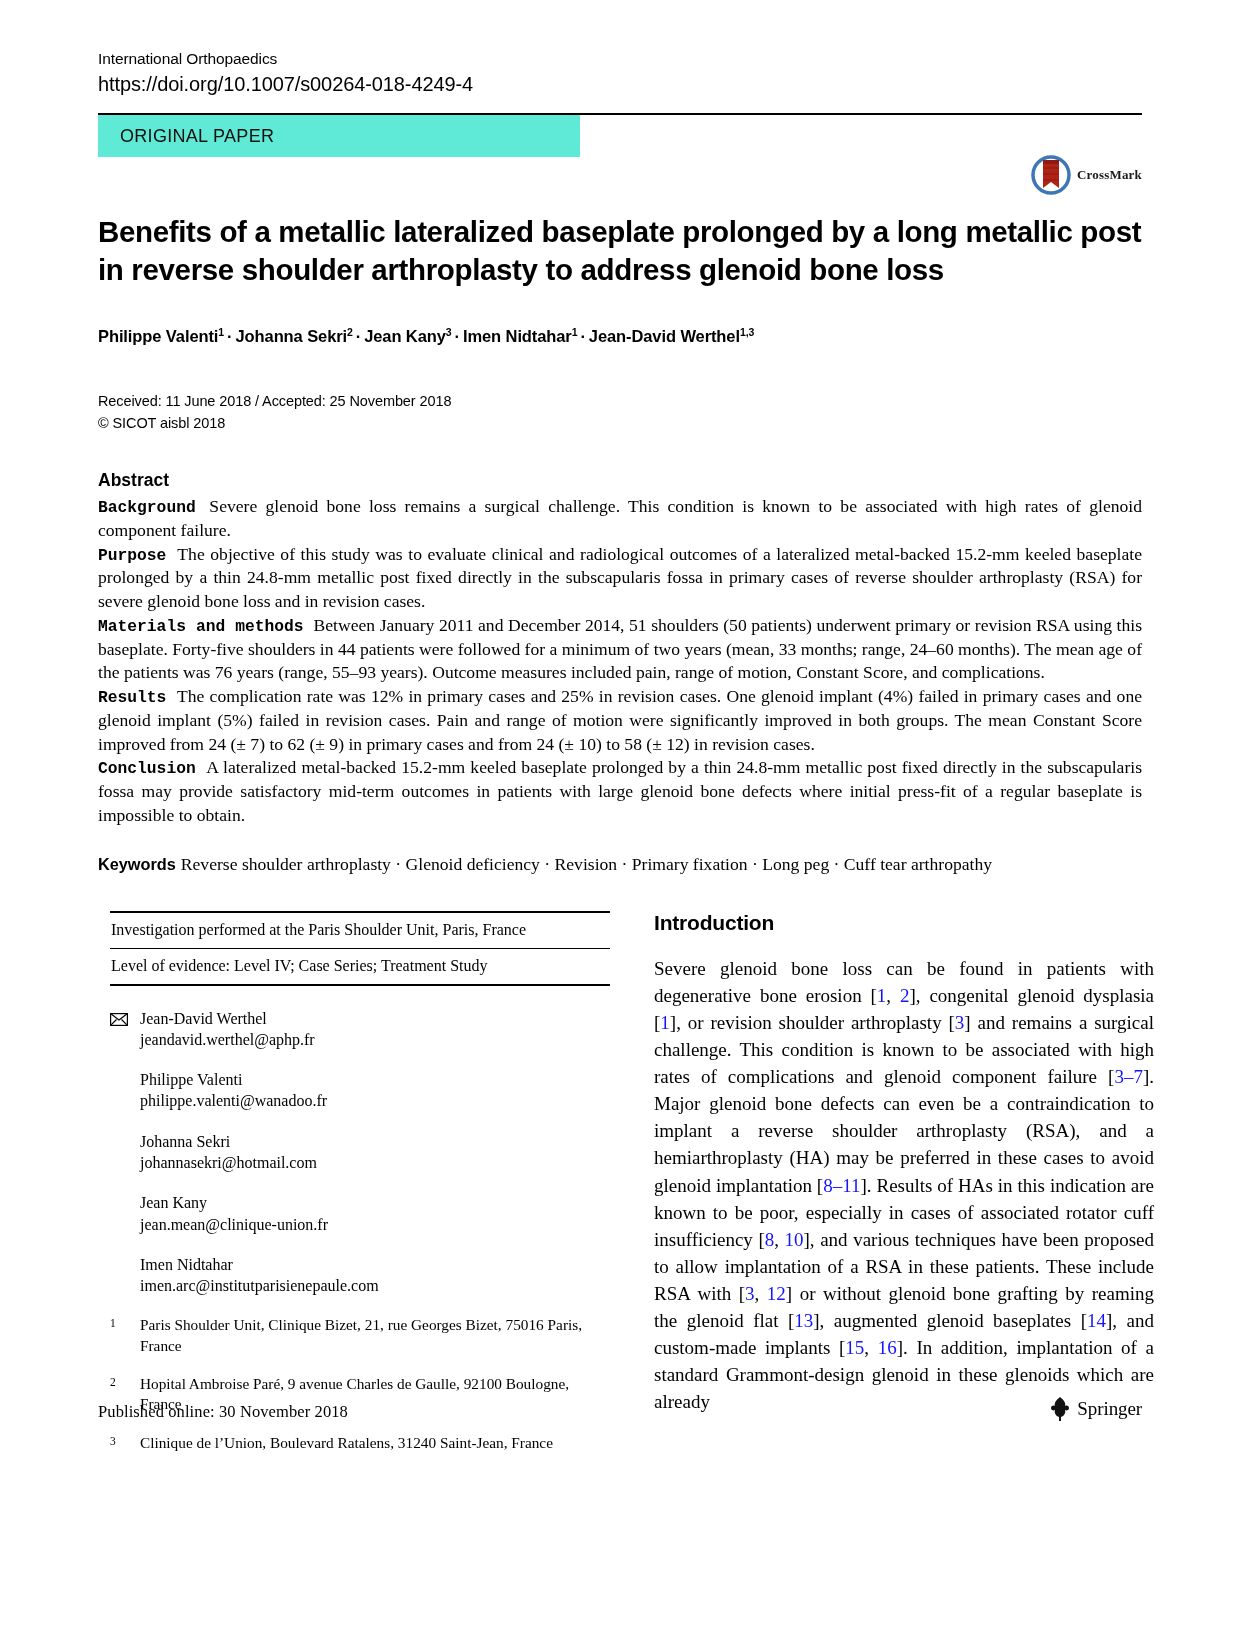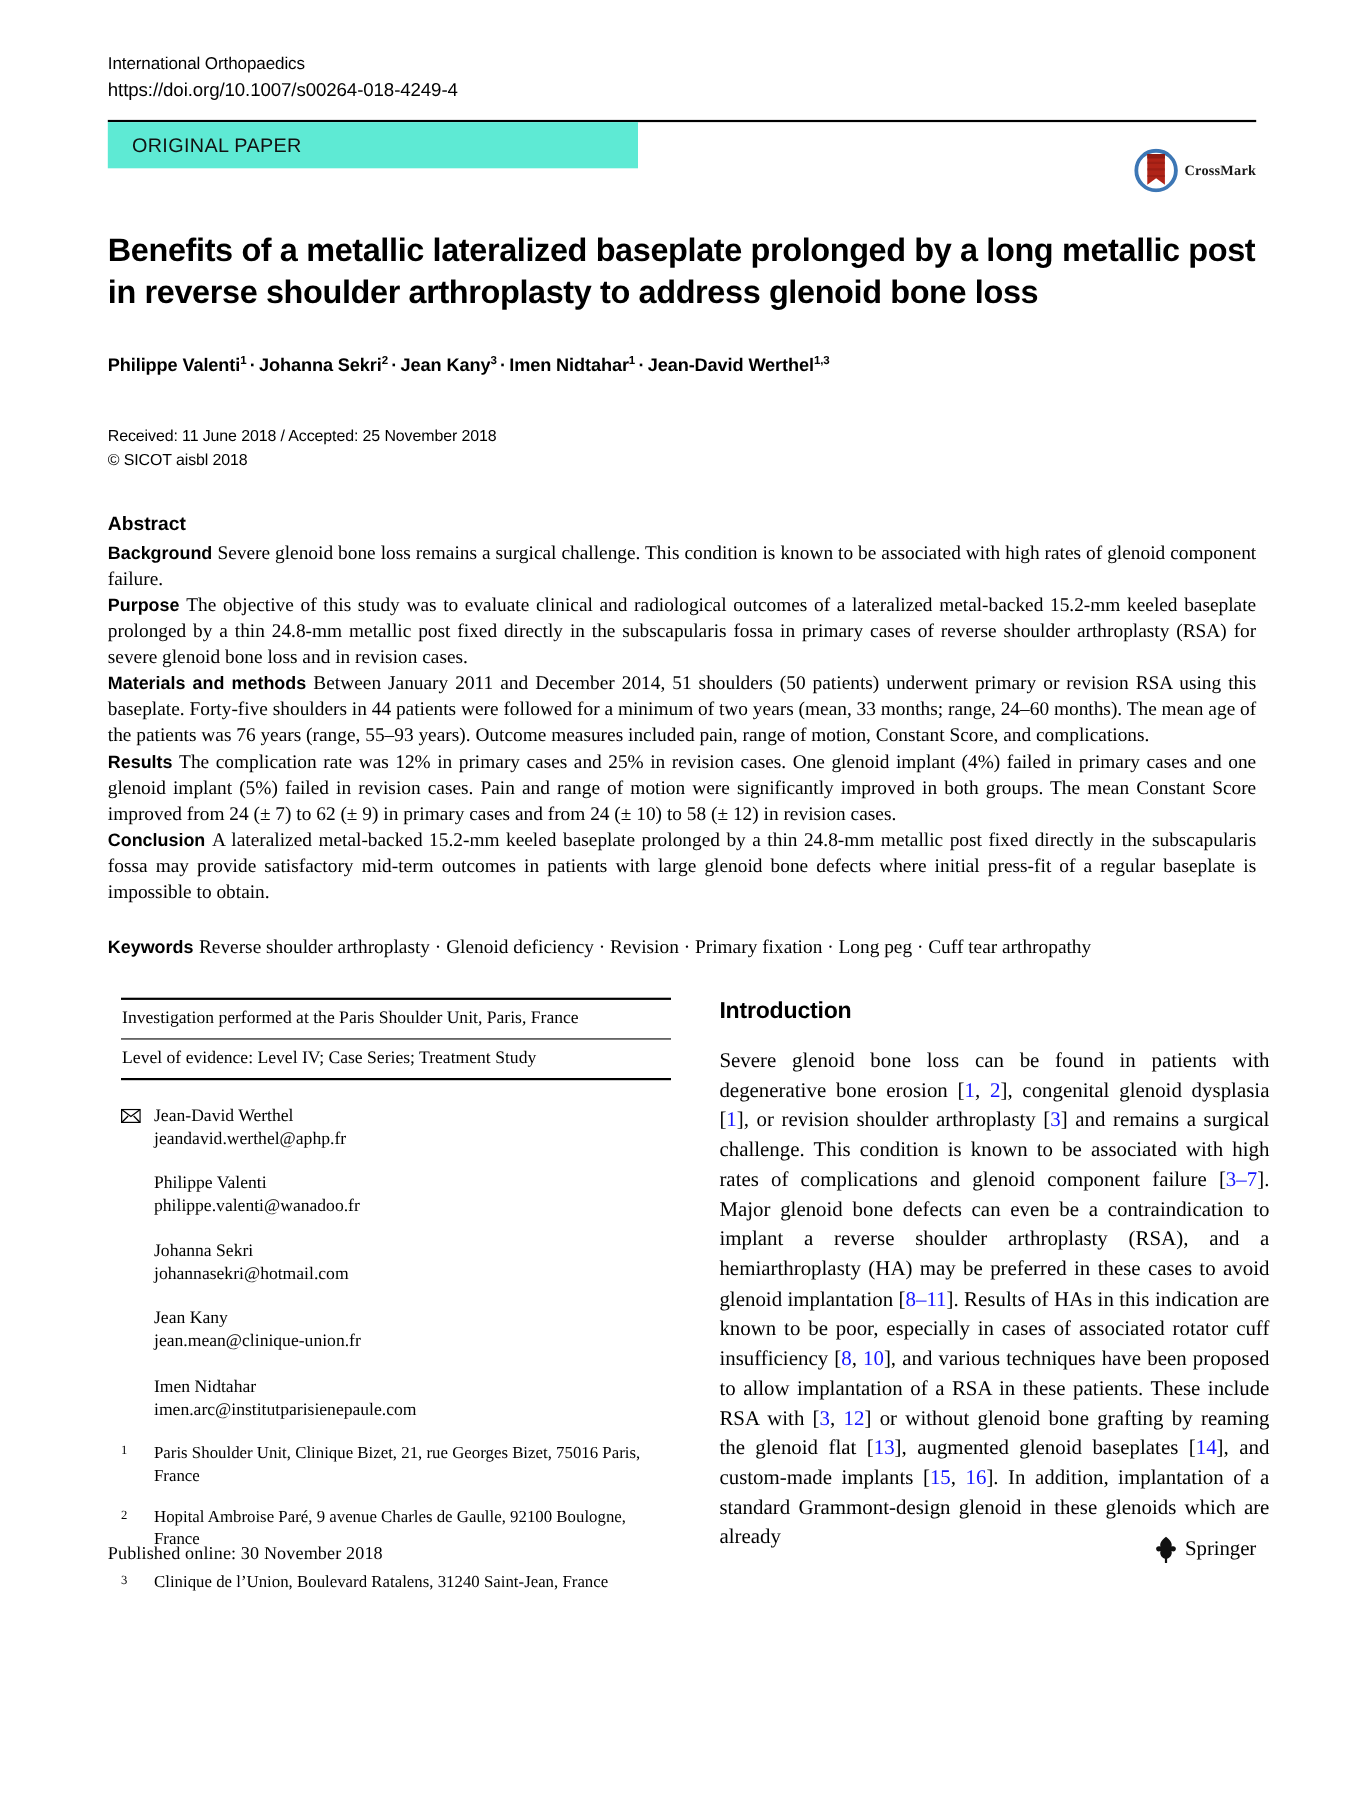--- a/index.html
+++ b/index.html
@@ -28,21 +28,21 @@
   .journal-block {
     padding-top: 48px;
     font-family: "Liberation Sans", sans-serif;
     line-height: 1.42;
   }
   .journal-name {
     font-size: 15.5px;
     letter-spacing: -0.1px;
   }
   .journal-doi {
-    font-size: 17px;
+    font-size: 20px;
     letter-spacing: -0.1px;
   }
 
   .rule-top {
     border-top: 2.5px solid #000;
     margin-top: 15px;
   }
 
   .paper-type-row {
     position: relative;
@@ -59,21 +59,21 @@
     font-family: "Liberation Sans", sans-serif;
     font-size: 18px;
     letter-spacing: 0.3px;
     color: #111;
   }
 
   
   .crossmark {
     position: absolute;
     right: 0;
-    top: 24px;
+    top: 40px;
     display: flex;
     align-items: center;
     gap: 6px;
   }
   .crossmark-label {
     font-family: "Liberation Serif", serif;
     font-size: 13px;
     font-weight: bold;
     letter-spacing: 0.2px;
     color: #1a1a1a;
@@ -122,21 +122,21 @@
     margin-top: 36px;
   }
   .abstract-body {
     font-size: 17.6px;
     line-height: 1.345;
     text-align: justify;
     margin-top: 4px;
   }
   .abstract-body p { margin: 0; }
   .ab-label {
-    font-family: Liberation Sans, sans-serif;
+    font-family: Liberation Mono, monospace;
     font-weight: bold;
     font-size: 16.3px;
   }
 
   .keywords {
     font-size: 17.6px;
     line-height: 1.345;
     margin-top: 26px;
   }
   .kw-label {

